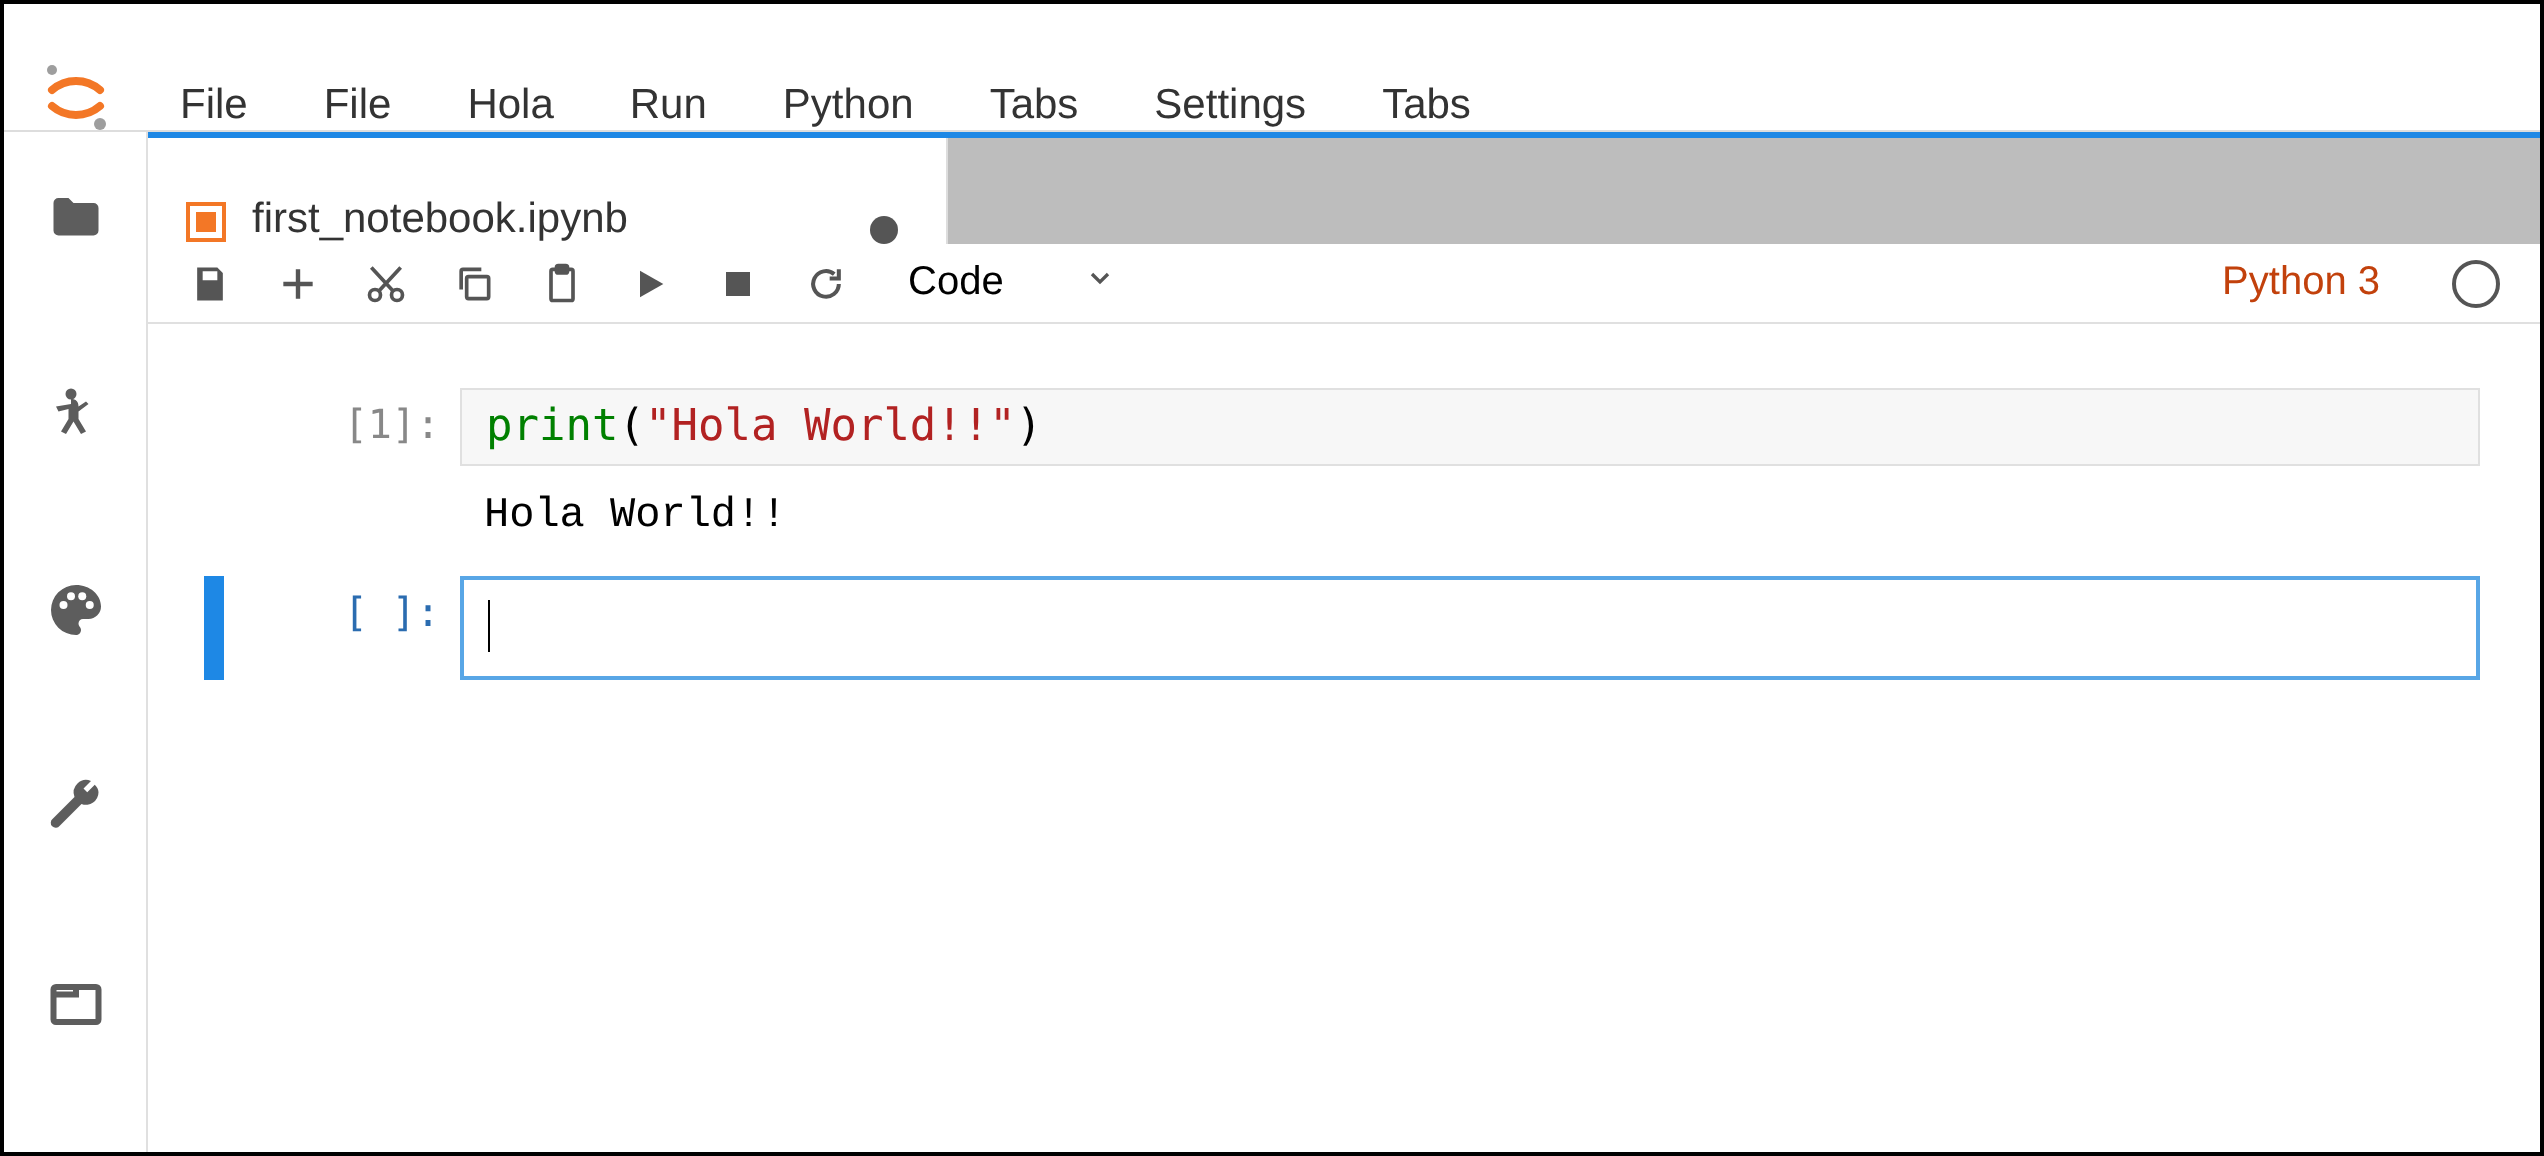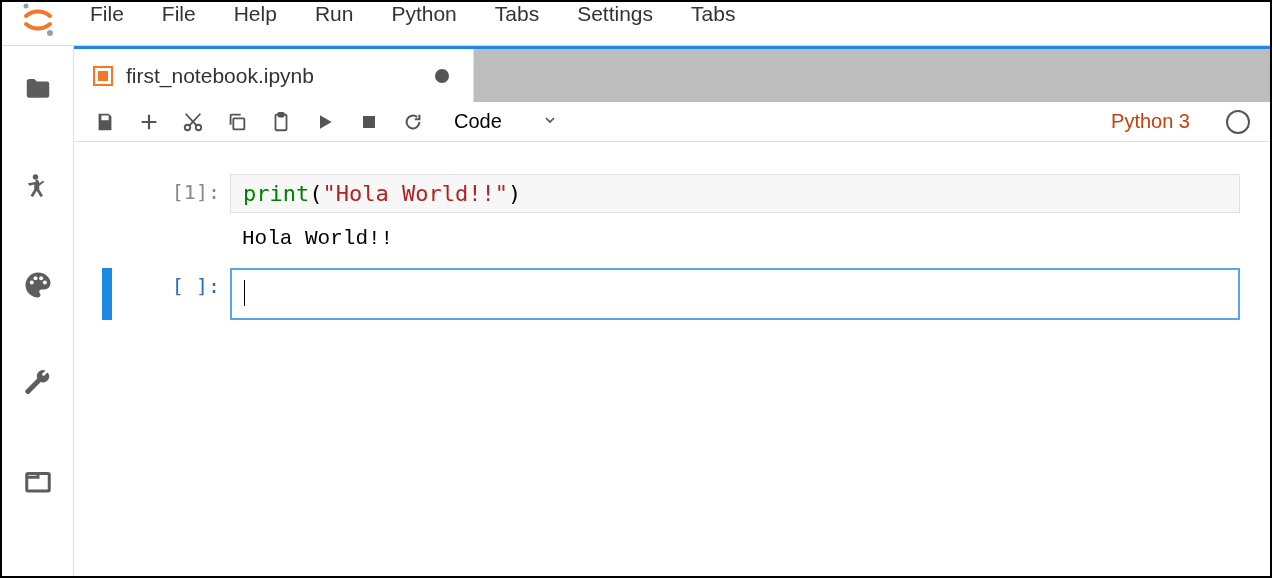--- a/index.html
+++ b/index.html
@@ -7,23 +7,23 @@
       font-family: -apple-system, BlinkMacSystemFont, "Segoe UI", Helvetica, Arial, sans-serif;
       font-size: 14px;
       width: 1272px;
       height: 578px;
       border: 2px solid #000;
       display: flex;
       flex-direction: column;
       background: #fff;
     }
     .menubar {
-      height: 44px;
-      display: flex;
-      align-items: flex-start;
+      height: 64px;
+      display: flex;
+      align-items: flex-end;
       border-bottom: 1px solid #ddd;
     }
     .logo {
       width: 72px;
       display: flex;
       align-items: center;
       justify-content: center;
     }
     .menu-items {
       display: flex;
@@ -63,21 +63,21 @@
       height: 56px;
       background: #bdbdbd;
       display: flex;
       border-top: 3px solid #1e88e5;
     }
     .tab {
       background: #fff;
       height: 100%;
       padding: 0 24px 0 18px;
       display: flex;
-      align-items: center;
+      align-items: flex-end;
       gap: 12px;
       font-size: 21px;
       color: #333;
       min-width: 400px;
       border-right: 1px solid #ddd;
     }
     .tab-file-icon svg { display:block; }
     .tab-title { flex: 1; }
     .tab-dirty {
       width: 14px;
@@ -189,21 +189,21 @@
     <svg width="34" height="34" viewBox="0 0 34 34">
       <circle cx="5" cy="4" r="2.5" fill="#9e9e9e"></circle>
       <path d="M5 14 C 12 8, 22 8, 29 14" stroke="#f37726" stroke-width="4" fill="none" stroke-linecap="round"></path>
       <path d="M5 22 C 12 28, 22 28, 29 22" stroke="#f37726" stroke-width="4" fill="none" stroke-linecap="round"></path>
       <circle cx="29" cy="31" r="3" fill="#9e9e9e"></circle>
     </svg>
   </div>
   <div class="menu-items">
     <span>File</span>
     <span>File</span>
-    <span>Help</span>
+    <span>Hola</span>
     <span>Run</span>
     <span>Python</span>
     <span>Tabs</span>
     <span>Settings</span>
     <span>Tabs</span>
   </div>
 </div>
 
 <div class="main">
 

